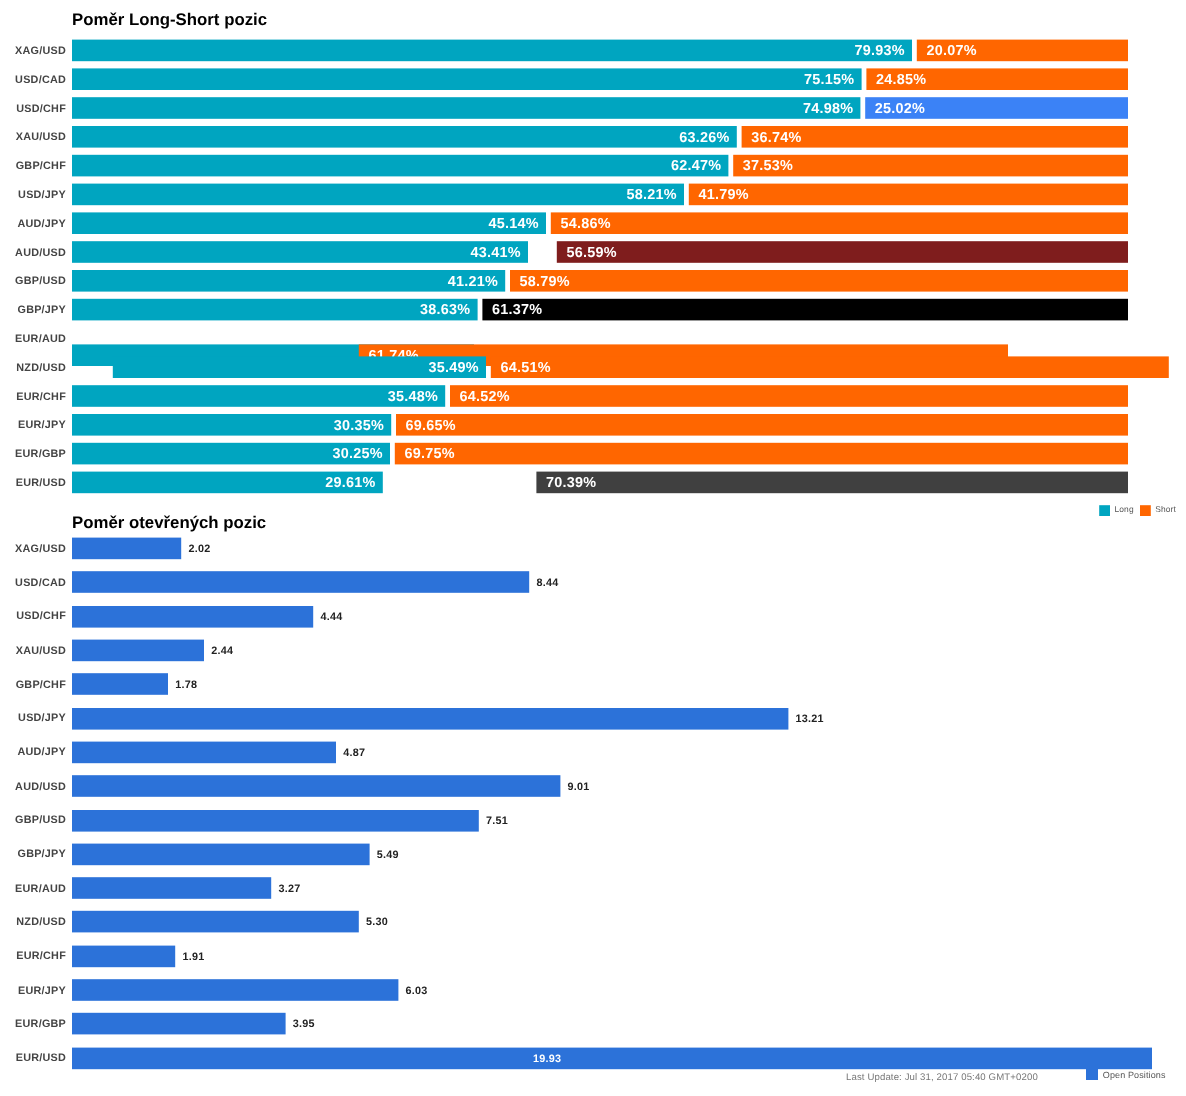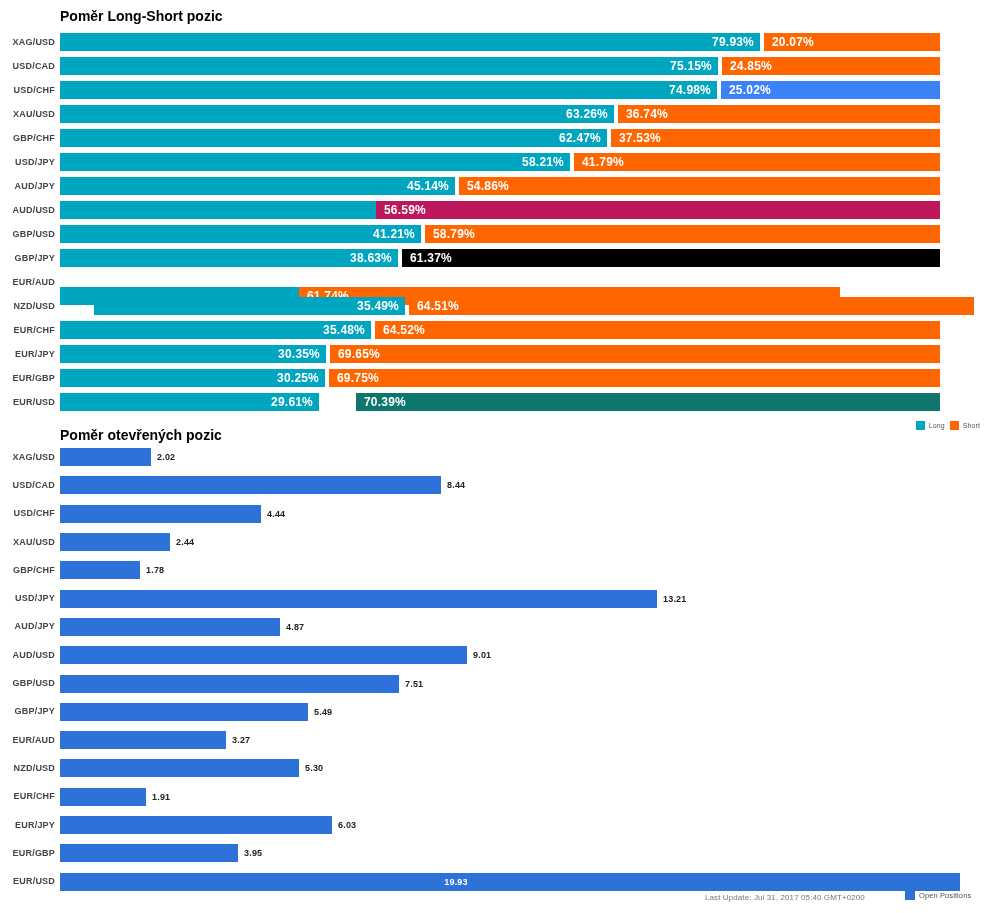--- a/index.html
+++ b/index.html
@@ -216,21 +216,21 @@
               <span class="seg-value">54.86%</span>
             </div>
           </div>
         </div>
         <div class="row" style="height: 24px;">
           <div class="row-label" style="top: 6.5px;">AUD/USD</div>
           <div class="ls-track" style="top: 3px; height: 18px; width: 880px;">
             <div class="seg seg-long" style="width: 380px; background: rgb(0, 165, 192);">
               <span class="seg-value">43.41%</span>
             </div>
-            <div class="seg seg-short" style="width: 564px; background: #be185d;">
+            <div class="seg seg-short" style="width: 476px; background: #7f1d1d;">
               <span class="seg-value">56.59%</span>
             </div>
           </div>
         </div>
         <div class="row" style="height: 24px;">
           <div class="row-label" style="top: 6.5px;">GBP/USD</div>
           <div class="ls-track" style="top: 3px; height: 18px; width: 880px;">
             <div class="seg seg-long" style="width: 361px; background: rgb(0, 165, 192);">
               <span class="seg-value">41.21%</span>
             </div>
@@ -304,21 +304,21 @@
               <span class="seg-value">69.75%</span>
             </div>
           </div>
         </div>
         <div class="row" style="height: 24px;">
           <div class="row-label" style="top: 6.5px;">EUR/USD</div>
           <div class="ls-track" style="top: 3px; height: 18px; width: 880px;">
             <div class="seg seg-long" style="width: 259px; background: rgb(0, 165, 192);">
               <span class="seg-value">29.61%</span>
             </div>
-            <div class="seg seg-short" style="width: 584px; background: #0f766e; padding-left: 16px;">
+            <div class="seg seg-short" style="width: 493px; background: #404040; padding-left: 16px;">
               <span class="seg-value">70.39%</span>
             </div>
           </div>
         </div>
       </div>
 
     <div class="legend" id="ls-legend" style="right:8px;top:421px;">
         <div class="legend-item">
           <span class="legend-swatch" style="background: rgb(0, 165, 192);"></span>
           <span class="legend-text">Long</span>

